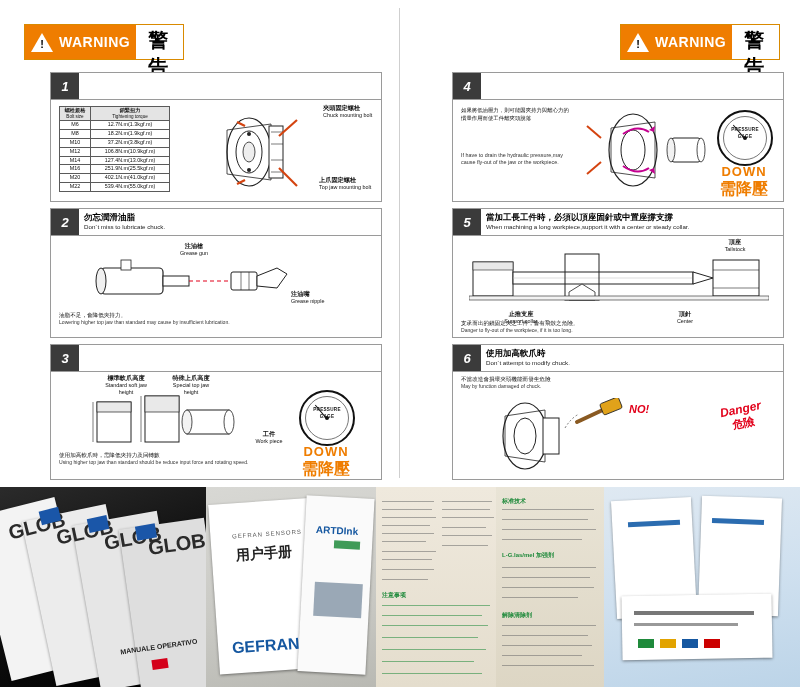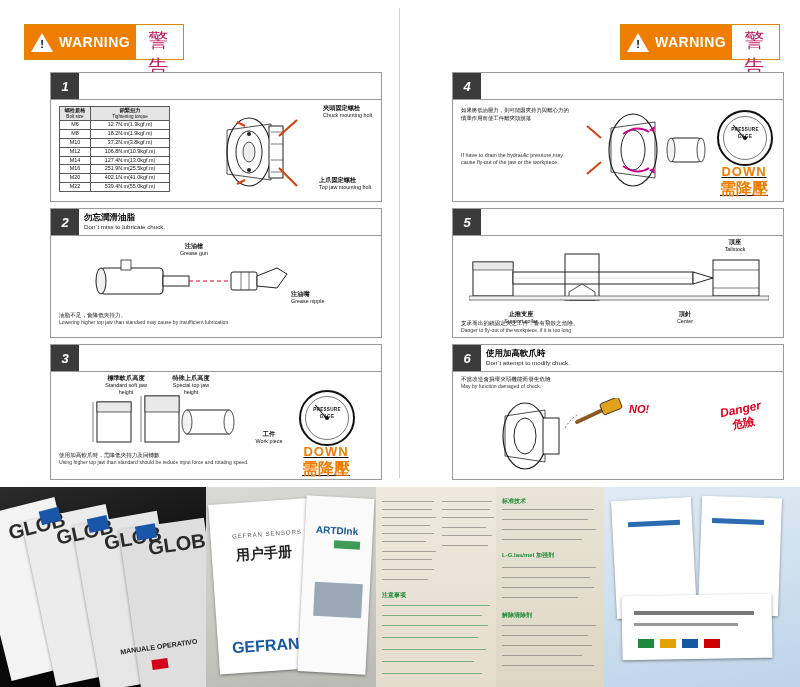--- a/index.html
+++ b/index.html
@@ -10,21 +10,21 @@
   }
   .sheet{position:absolute;left:0;top:0;width:800px;height:487px;background:#fff;}
   .divider{position:absolute;left:399px;top:8px;width:1px;height:470px;background:#cfcfcf;}
 
   
   .warn{position:absolute;display:flex;align-items:stretch;height:34px;border:1px solid #d98a00;background:#fff;}
   .warn .orange{background:#ef7d00;display:flex;align-items:center;padding:0 6px;}
   .warn .tri{width:0;height:0;border-left:11px solid transparent;border-right:11px solid transparent;border-bottom:19px solid #fff;position:relative;}
   .warn .tri span{position:absolute;left:-3px;top:6px;width:6px;text-align:center;font-size:11px;font-weight:bold;color:#000;line-height:11px;}
   .warn .wtxt{color:#fff;font-weight:bold;font-size:14px;letter-spacing:.5px;margin-left:6px;}
-  .warn .cn{display:flex;align-items:center;justify-content:center;padding:0 12px;font-size:20px;font-weight:normal;color:#be185d;margin-top:24px;}
+  .warn .cn{display:flex;align-items:center;justify-content:center;padding:0 12px;font-size:20px;font-weight:bold;color:#000000;margin-top:24px;}
 
   
   .panel{position:absolute;border:1px solid #9a9a9a;background:#fff;}
   .hdr{display:flex;align-items:flex-start;border-bottom:1px solid #9a9a9a;background:#fff;min-height:26px;}
   .hdr .num{width:28px;background:#3b3b3b;color:#fff;display:flex;align-items:center;justify-content:center;align-self:stretch;font-size:13px;font-weight:bold;font-style:italic;}
   .hdr .txt{padding:3px 5px;line-height:1.25;}
   .hdr .t1{font-size:8.5px;font-weight:bold;color:#000;}
   .hdr .t2{font-size:6.2px;color:#222;}
   .body{position:relative;}
 
@@ -41,21 +41,21 @@
   .foot{position:absolute;font-size:5.6px;line-height:1.3;color:#111;}
   .foot .en{font-size:5.1px;color:#333;}
 
   
   .gauge{position:absolute;width:52px;height:52px;border-radius:50%;border:2px solid #111;background:#fff;}
   .gauge .face{position:absolute;inset:4px;border-radius:50%;border:1px solid #777;}
   .gauge .lbl{position:absolute;left:0;right:0;top:15px;text-align:center;font-size:4.6px;font-weight:bold;letter-spacing:.3px;}
   .gauge .lbl2{position:absolute;left:0;right:0;top:22px;text-align:center;font-size:4.6px;font-weight:bold;letter-spacing:.3px;}
   .gauge .needle{position:absolute;left:50%;top:50%;width:18px;height:1.4px;background:#111;transform-origin:left center;transform:rotate(-130deg);}
   .gauge .hub{position:absolute;left:50%;top:50%;width:4px;height:4px;border-radius:50%;background:#111;transform:translate(-50%,-50%);}
-  .down{position:absolute;text-align:center;text-decoration:underline;}
+  .down{position:absolute;text-align:center;}
   .down .d1{font-size:13px;font-weight:bold;color:#ef7d00;letter-spacing:1px;}
   .down .d2{font-size:16px;font-weight:bold;color:#ef7d00;}
 
   .danger{position:absolute;text-align:center;transform:rotate(-12deg);}
   .danger .d1{font-size:12px;font-weight:bold;color:#e2001a;font-style:italic;}
   .danger .d2{font-size:11px;font-weight:bold;color:#e2001a;}
 
   .no{position:absolute;font-size:11px;font-weight:bold;color:#e2001a;font-style:italic;}
 
   
@@ -304,20 +304,24 @@
       <div class="down" style="left:258px;top:64px;width:66px;">
         <div class="d1">DOWN</div>
         <div class="d2">需降壓</div>
       </div>
     </div>
   </div>
 
   <div class="panel" style="left:452px;top:208px;width:330px;height:128px;">
     <div class="hdr">
       <div class="num">5</div>
+      <div class="txt">
+        <div class="t1">當加工長工件時，必須以頂座固針或中置座撐支撐</div>
+        <div class="t2">When machining a long workpiece,support it with a center or steady collar.</div>
+      </div>
     </div>
     <div class="body" style="height:100px;">
       <svg style="position:absolute;left:16px;top:12px;" width="300" height="62">
         <rect x="4" y="14" width="40" height="34" fill="#fff" stroke="#222" stroke-width="1"></rect>
         <rect x="4" y="14" width="40" height="8" fill="#e9e9e9" stroke="#222" stroke-width=".6"></rect>
         <rect x="44" y="24" width="180" height="12" fill="#fff" stroke="#222" stroke-width="1"></rect>
         <line x1="44" y1="30" x2="224" y2="30" stroke="#bbb" stroke-width=".5"></line>
         <rect x="96" y="6" width="34" height="46" fill="none" stroke="#222" stroke-width="1"></rect>
         <path d="M100 52 L126 52 L126 44 L113 36 L100 44 Z" fill="#fff" stroke="#222" stroke-width=".8"></path>
         <path d="M224 24 L244 30 L224 36 Z" fill="#fff" stroke="#222" stroke-width="1"></path>

